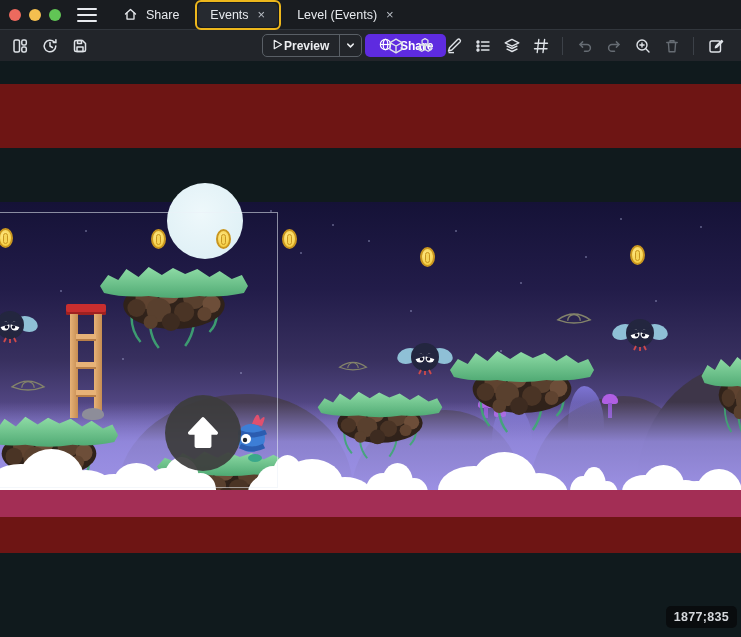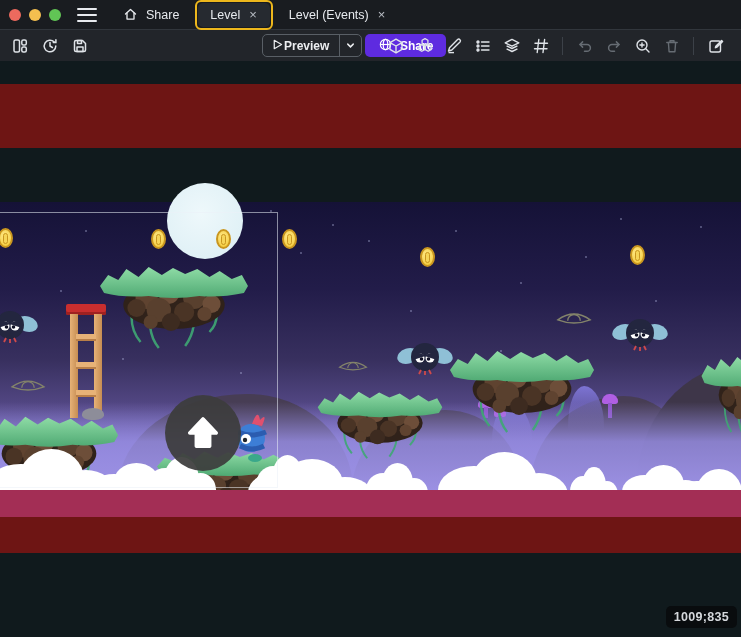--- a/index.html
+++ b/index.html
@@ -96,21 +96,21 @@
         <span>
           <svg width="15" height="15" viewBox="0 0 18 18" fill="none" stroke="#e7eaee" stroke-width="1.6" stroke-linecap="round" stroke-linejoin="round">
               <path d="M3 8.5 L9 3 L15 8.5"></path>
               <path d="M4.8 7.5 V14.5 H13.2 V7.5"></path>
             </svg>
         </span>
         <span>Share</span>
       </div>
       <div class="hl-box">
         <div class="tab tab-active">
-          <span>Level</span>
+          <span>Events</span>
           <span class="close">×</span>
         </div>
       </div>
       <div class="tab">
         <span>Level (Events)</span>
         <span class="close">×</span>
       </div>
     </div>
   </div>
 
@@ -606,15 +606,15 @@
         <div class="obj obj-jumpbtn" style="left: 165px; top: 193px; width: 76px; height: 76px;">
           <svg viewBox="0 0 60 60">
             <path d="M30 11 L48 30 H39 V48 H21 V30 H12 Z" fill="#fff" stroke="#fff" stroke-width="5" stroke-linejoin="round"></path>
           </svg>
         </div>
       </div>
 
     <div class="band band-crimson" style="background:#a32e55"></div>
     <div class="band band-darkred" style="background:#6e1514"></div>
 
-    <div class="coords-badge">1009;835</div>
+    <div class="coords-badge">1877;835</div>
   </div>
 </div>
 
 </body></html>

